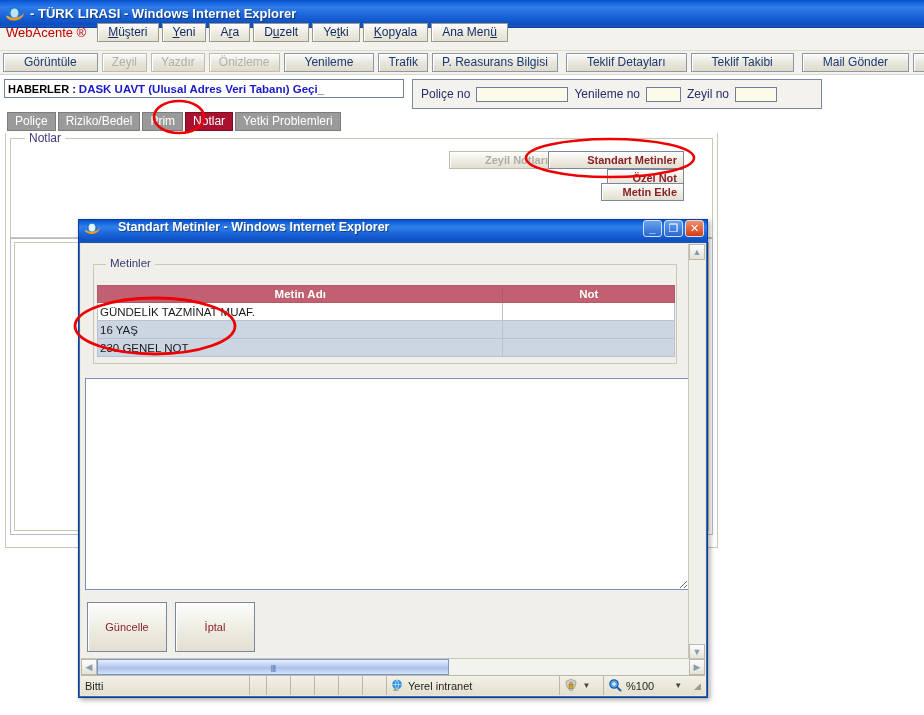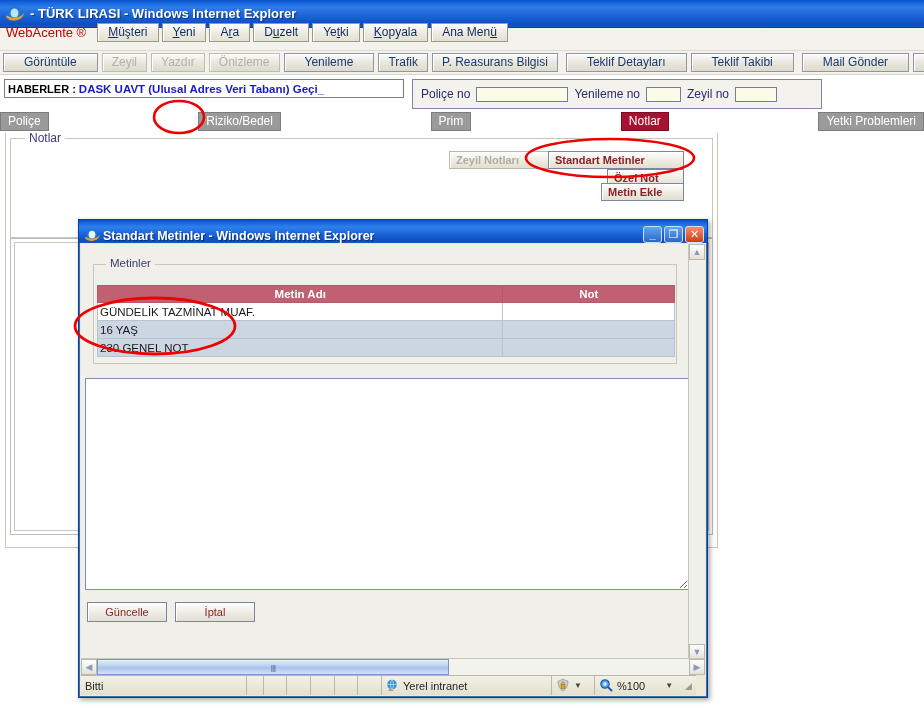--- a/index.html
+++ b/index.html
@@ -84,42 +84,42 @@
     border:1px solid #7b86a8;background:#f3f2ec;
     display:flex;align-items:center;gap:6px;padding:0 8px;
   }
   .plabel{font-size:12px;color:#2b2b6b;}
   .pinput{
     border:1px solid #6f7da3;background:#fbfbe8;height:15px;box-sizing:border-box;
     font-size:11px;padding:0 2px;color:#000;font-family:inherit;
   }
 
   
-  .tabrow{display:flex;align-items:center;padding:3px 0 0 0;gap:2px;justify-content:space-between;}
+  .tabrow{display:flex;align-items:center;padding:3px 0 0 7px;gap:2px;}
   .tab{
     font-size:12px;color:#ffffff;background:#9a9a9a;
     border:1px solid #7c7c7c;padding:1px 7px;line-height:15px;white-space:nowrap;cursor:default;
   }
   .tab.active{background:#a81230;border-color:#7d0c22;font-weight:normal;}
 
   
   .notlar-fs{
     position:absolute;left:10px;top:138px;width:703px;height:100px;
     border:1px solid #c9c7b6;box-sizing:border-box;
   }
   .notlar-legend{
     position:absolute;left:14px;top:-8px;background:#ffffff;
     padding:0 4px;font-size:12px;color:#3a3a78;
   }
   .rbtn{
     position:absolute;font-size:11px;color:#8a2128;font-weight:bold;
     background:linear-gradient(to bottom,#fdfdfd 0%,#eeece2 55%,#e2dfd0 100%);
     border:1px solid #7d86a0;
     box-shadow:inset 1px 1px 0 #ffffff;
-    padding:1px 6px;line-height:14px;white-space:nowrap;cursor:default;text-align:left;
+    padding:1px 6px;line-height:14px;white-space:nowrap;cursor:default;text-align:right;
   }
   .rbtn.disabled{color:#b0aea2;border-color:#bcbab0;}
 
   
   .whitepanel{
     position:absolute;left:10px;top:238px;width:703px;height:297px;
     background:#ffffff;border:1px solid #b6bccb;box-sizing:border-box;
   }
   .whitepanel-inner{
     position:absolute;left:3px;top:3px;right:3px;bottom:3px;
@@ -134,21 +134,21 @@
   
   .dlg{
     position:absolute;left:78px;top:219px;width:630px;height:479px;
     border:1px solid #0a3e9e;box-sizing:border-box;
     background:#ece9d8;
     box-shadow:2px 2px 5px rgba(0,0,0,.35);
   }
   .dlg-title{
     height:23px;
     background:linear-gradient(to bottom,#0a4fc4 0%,#1362de 10%,#3080ea 30%,#1a62d8 62%,#0d4ec0 92%,#1b58b8 100%);
-    display:flex;align-items:flex-end;padding-left:5px;gap:3px;
+    display:flex;align-items:flex-start;padding-left:5px;gap:18px;
   }
   .dlg-title-text{
     color:#fff;font-weight:bold;font-size:12.5px;
     text-shadow:1px 1px 1px rgba(0,0,0,.45);flex:1;white-space:nowrap;
   }
   .winbtns{display:flex;gap:2px;padding-right:3px;}
   .wbtn{
     width:19px;height:17px;box-sizing:border-box;
     border:1px solid #cfe0f5;border-radius:3px;
     background:linear-gradient(to bottom,#66a3ef,#2a68cf);
@@ -211,40 +211,40 @@
     position:absolute;left:4px;top:134px;width:604px;height:212px;
     background:#ffffff;border:1px solid #7b90b4;box-sizing:border-box;
   }
 
   
   .dbtnrow{position:absolute;left:6px;top:358px;display:flex;gap:8px;}
   .dbtn{
     font-size:11px;color:#8a2128;
     background:linear-gradient(to bottom,#fdfdfd 0%,#eeece2 55%,#e2dfd0 100%);
     border:1px solid #7d86a0;box-shadow:inset 1px 1px 0 #ffffff;
-    width:78px;text-align:center;padding:2px 0;line-height:14px;cursor:default;
+    width:78px;text-align:center;padding:17px 0;line-height:14px;cursor:default;
   }
 
   
   .hscroll{
     position:absolute;left:1px;right:1px;bottom:21px;height:16px;
     background:#f0f0ea;border-top:1px solid #c6c6bb;display:flex;align-items:center;
   }
   .hs-track{flex:1;height:16px;position:relative;background:#f3f3ee;}
   .hs-thumb{
     position:absolute;left:0;top:0;height:16px;width:352px;
     background:linear-gradient(to bottom,#e7eefb,#b9cdf0 45%,#a8c0ea 55%,#d6e3f8);
     border:1px solid #7b96c8;box-sizing:border-box;
     display:flex;align-items:center;justify-content:center;
     color:#4f6fa8;font-size:8px;letter-spacing:-1px;
   }
 
   
   .statusbar{
-    position:absolute;left:1px;right:10px;bottom:1px;height:19px;
+    position:absolute;left:1px;right:1px;bottom:1px;height:19px;
     background:linear-gradient(to bottom,#f3f1e6,#e3e0cf);
     border-top:1px solid #b9b8ab;
     display:flex;align-items:center;font-size:11px;color:#262626;margin-top:13px;
   }
   .st-cell{height:19px;border-right:1px solid #b9b8ab;box-sizing:border-box;
            display:flex;align-items:center;padding:0 4px;}
   .st-zone{gap:4px;}
   .globe{width:13px;height:13px;}
   .caret{font-size:8px;color:#444;}
   svg.anno{position:absolute;left:0;top:0;width:924px;height:715px;pointer-events:none;}

